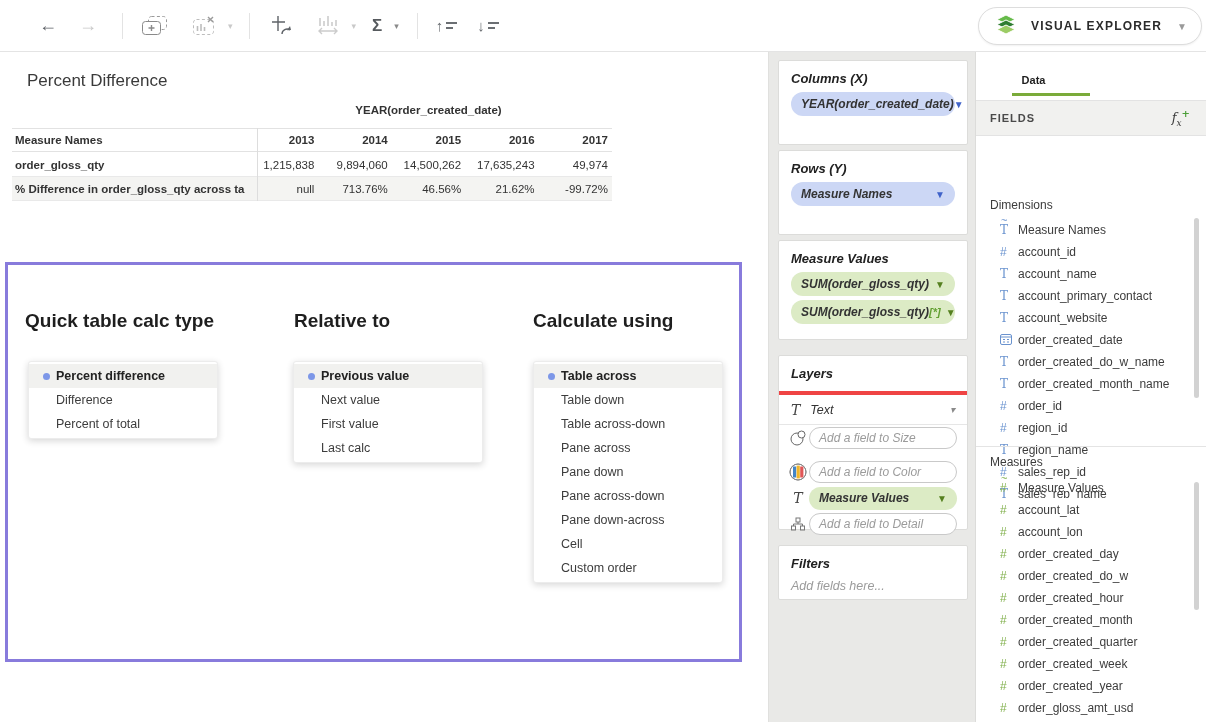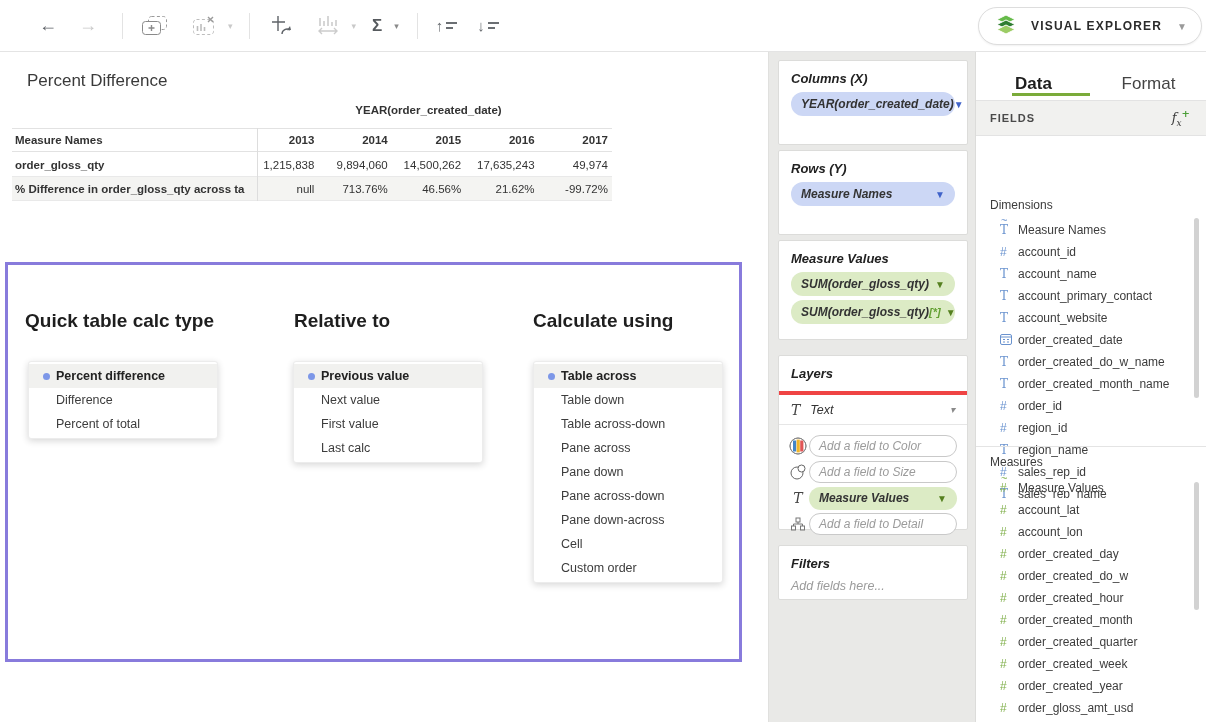--- a/index.html
+++ b/index.html
@@ -81,21 +81,21 @@
                 align-items:center; padding:0 9px; font-size:12px; color:#9b9b9b; background:#fff; }
   .slot-pill { flex:1; height:23px; border-radius:12px; background:#dcebc5; display:flex; align-items:center;
                padding:0 10px; font-size:12px; font-weight:bold; color:#333; cursor:pointer; }
   .slot-pill .pchev { margin-left:auto; font-size:10px; color:#55801f; }
   .filters-ph { font-size:12.5px; color:#9b9b9b; padding:8px 12px 0 12px; }
 
   
   .fields-panel { position:absolute; left:975px; top:52px; width:231px; height:670px; background:#fff;
                   border-left:1px solid #dcdcda; }
   .tabs { position:absolute; top:8px; left:0; width:100%; height:40px; display:flex; }
-  .tab { width:50%; text-align:center; font-size:17px; color:#444; padding-top:14px; cursor:pointer; }
+  .tab { width:50%; text-align:center; font-size:11px; color:#444; padding-top:14px; cursor:pointer; }
   .tab.active { font-weight:bold; color:#1e1e1e; }
   .tab-underline { position:absolute; top:41px; left:36px; width:78px; height:3px; background:#7aab3a; }
   .fields-bar { position:absolute; top:48px; left:0; width:100%; height:36px; background:#f1f1ef;
                 border-top:1px solid #e3e3e3; border-bottom:1px solid #e3e3e3; display:flex; align-items:center; }
   .fields-bar .t { font-size:11px; font-weight:bold; letter-spacing:1px; color:#4a4a4a; margin-left:14px; }
   .fxbtn { margin-left:auto; margin-right:16px; cursor:pointer; font-family:"DejaVu Serif", serif;
            font-style:italic; font-size:13px; color:#3c3c3c; }
   .fxbtn sub { font-size:9px; } .fxbtn sup { color:#4c9f38; font-style:normal; font-weight:bold; font-size:10px; }
   .sec-label { position:absolute; left:14px; font-size:12px; color:#3c3c3c; }
   .field-list { position:absolute; left:0; width:100%; overflow:hidden; }
@@ -332,46 +332,46 @@
     </div>
   </div>
 
   <div class="card" style="left:778px; top:355px; width:190px; height:175px;">
     <div class="card-title layers-head">Layers</div>
     <div class="layer-type">
       <span class="ticon">T</span>
       <span>Text</span>
       <span class="pchev">▾</span>
     </div>
+    <div class="slot-row">
+      <span class="slot-ic">
+        <svg width="18" height="18" viewBox="0 0 18 18">
+          <circle cx="8" cy="10" r="6" fill="none" stroke="#666"></circle>
+          <circle cx="12.5" cy="5.5" r="3.5" fill="#fff" stroke="#666"></circle>
+        </svg>
+      </span>
+      <div class="slot-field">
+        <span>Add a field to Size</span>
+      </div>
+    </div>
     <div class="slot-row" style="margin-top:8px;">
       <span class="slot-ic">
         <svg width="18" height="18" viewBox="0 0 18 18">
           <circle cx="9" cy="9" r="8" fill="none" stroke="#8a8a8a"></circle>
           <rect x="4" y="3.5" width="3.2" height="11" fill="#4285c8"></rect>
           <rect x="7.6" y="2.6" width="3.2" height="12.8" fill="#f1b52a"></rect>
           <rect x="11.2" y="3.5" width="3.2" height="11" fill="#e05656"></rect>
           <circle cx="9" cy="9" r="8" fill="none" stroke="#8a8a8a"></circle>
         </svg>
       </span>
       <div class="slot-field">
         <span>Add a field to Color</span>
       </div>
     </div>
     <div class="slot-row">
-      <span class="slot-ic">
-        <svg width="18" height="18" viewBox="0 0 18 18">
-          <circle cx="8" cy="10" r="6" fill="none" stroke="#666"></circle>
-          <circle cx="12.5" cy="5.5" r="3.5" fill="#fff" stroke="#666"></circle>
-        </svg>
-      </span>
-      <div class="slot-field">
-        <span>Add a field to Size</span>
-      </div>
-    </div>
-    <div class="slot-row">
       <span class="slot-ic" style="font-family:'DejaVu Serif',serif; font-size:14px; color:#444;">T</span>
       <div class="slot-pill">
         <span>Measure Values</span>
         <span class="pchev">▼</span>
       </div>
     </div>
     <div class="slot-row">
       <span class="slot-ic">
         <svg width="14" height="14" viewBox="0 0 14 14">
           <rect x="5" y="1" width="4" height="4" fill="none" stroke="#777"></rect>
@@ -387,21 +387,20 @@
   </div>
 
   <div class="card" style="left:778px; top:545px; width:190px; height:55px;">
     <div class="card-title">Filters</div>
     <div class="filters-ph">Add fields here...</div>
   </div>
 
   <div class="fields-panel">
     <div class="tabs">
       <div class="tab active">Data</div>
-      <div class="tab">Format</div>
     </div>
     <div class="tab-underline"></div>
 
     <div class="fields-bar">
       <span class="t">FIELDS</span>
       <span class="fxbtn"><span>f</span><sub>x</sub><sup>+</sup></span>
     </div>
 
     <div class="sec-label" style="top:146px;">Dimensions</div>
 

